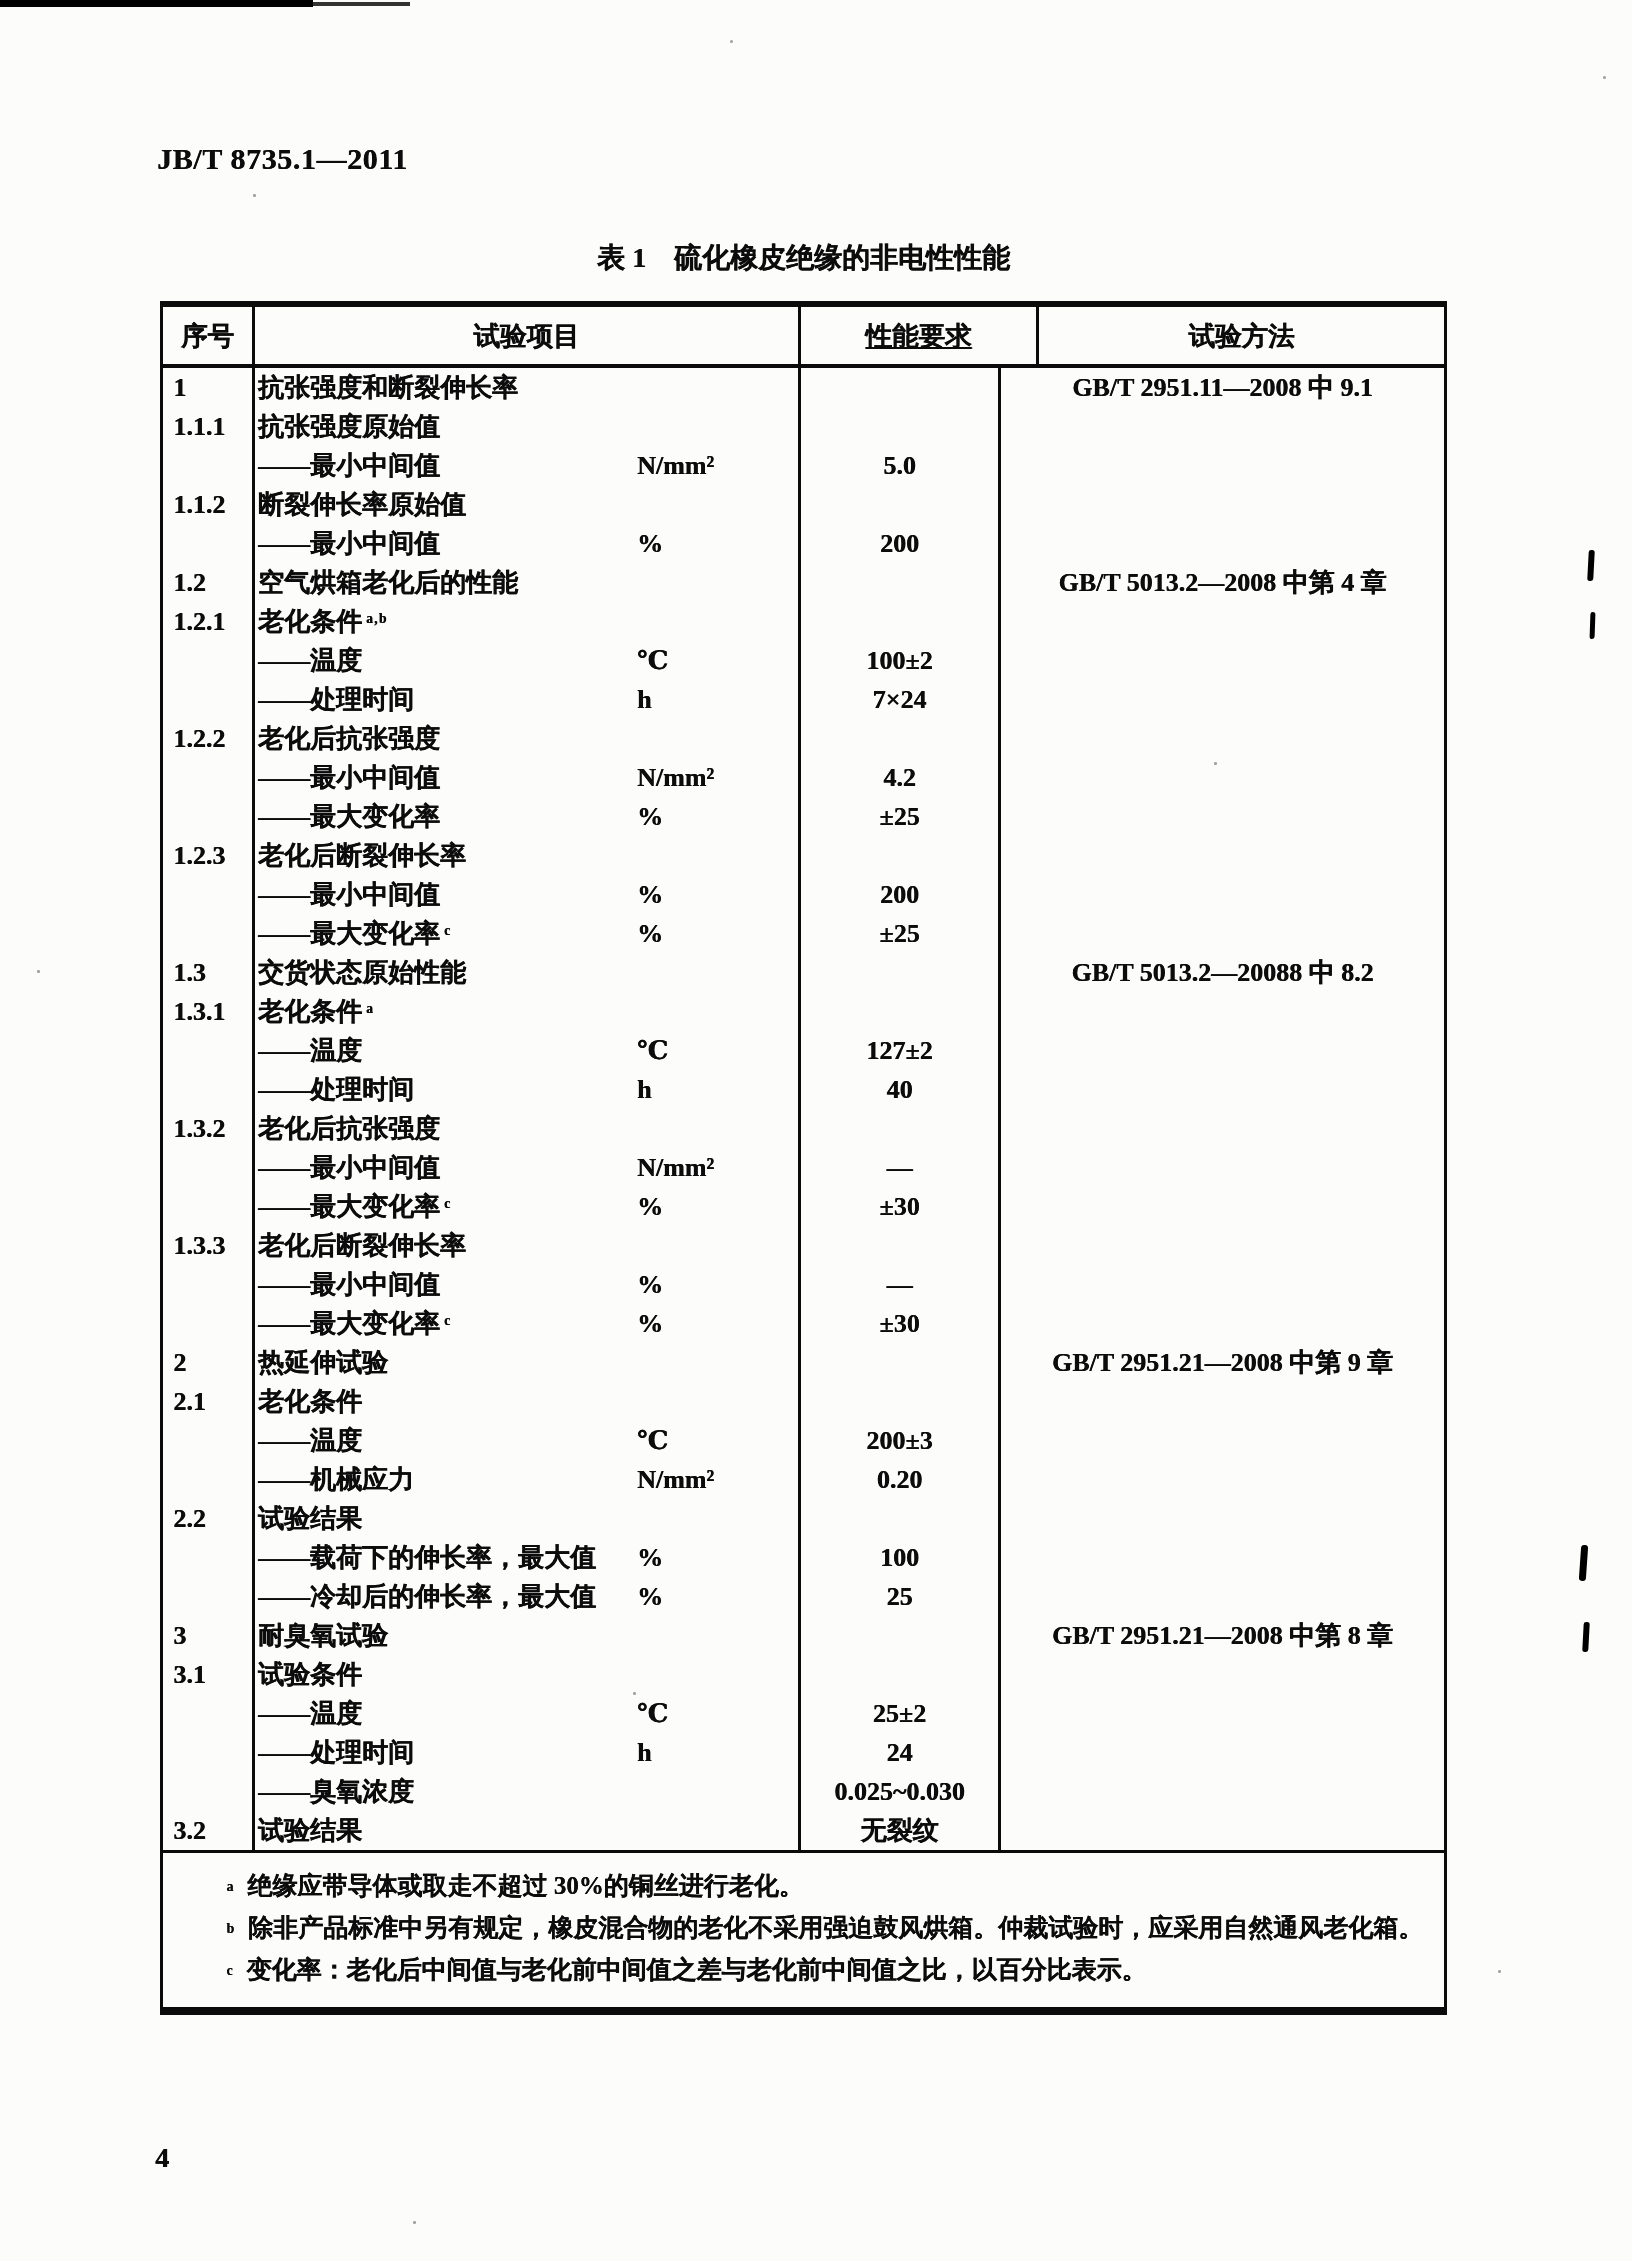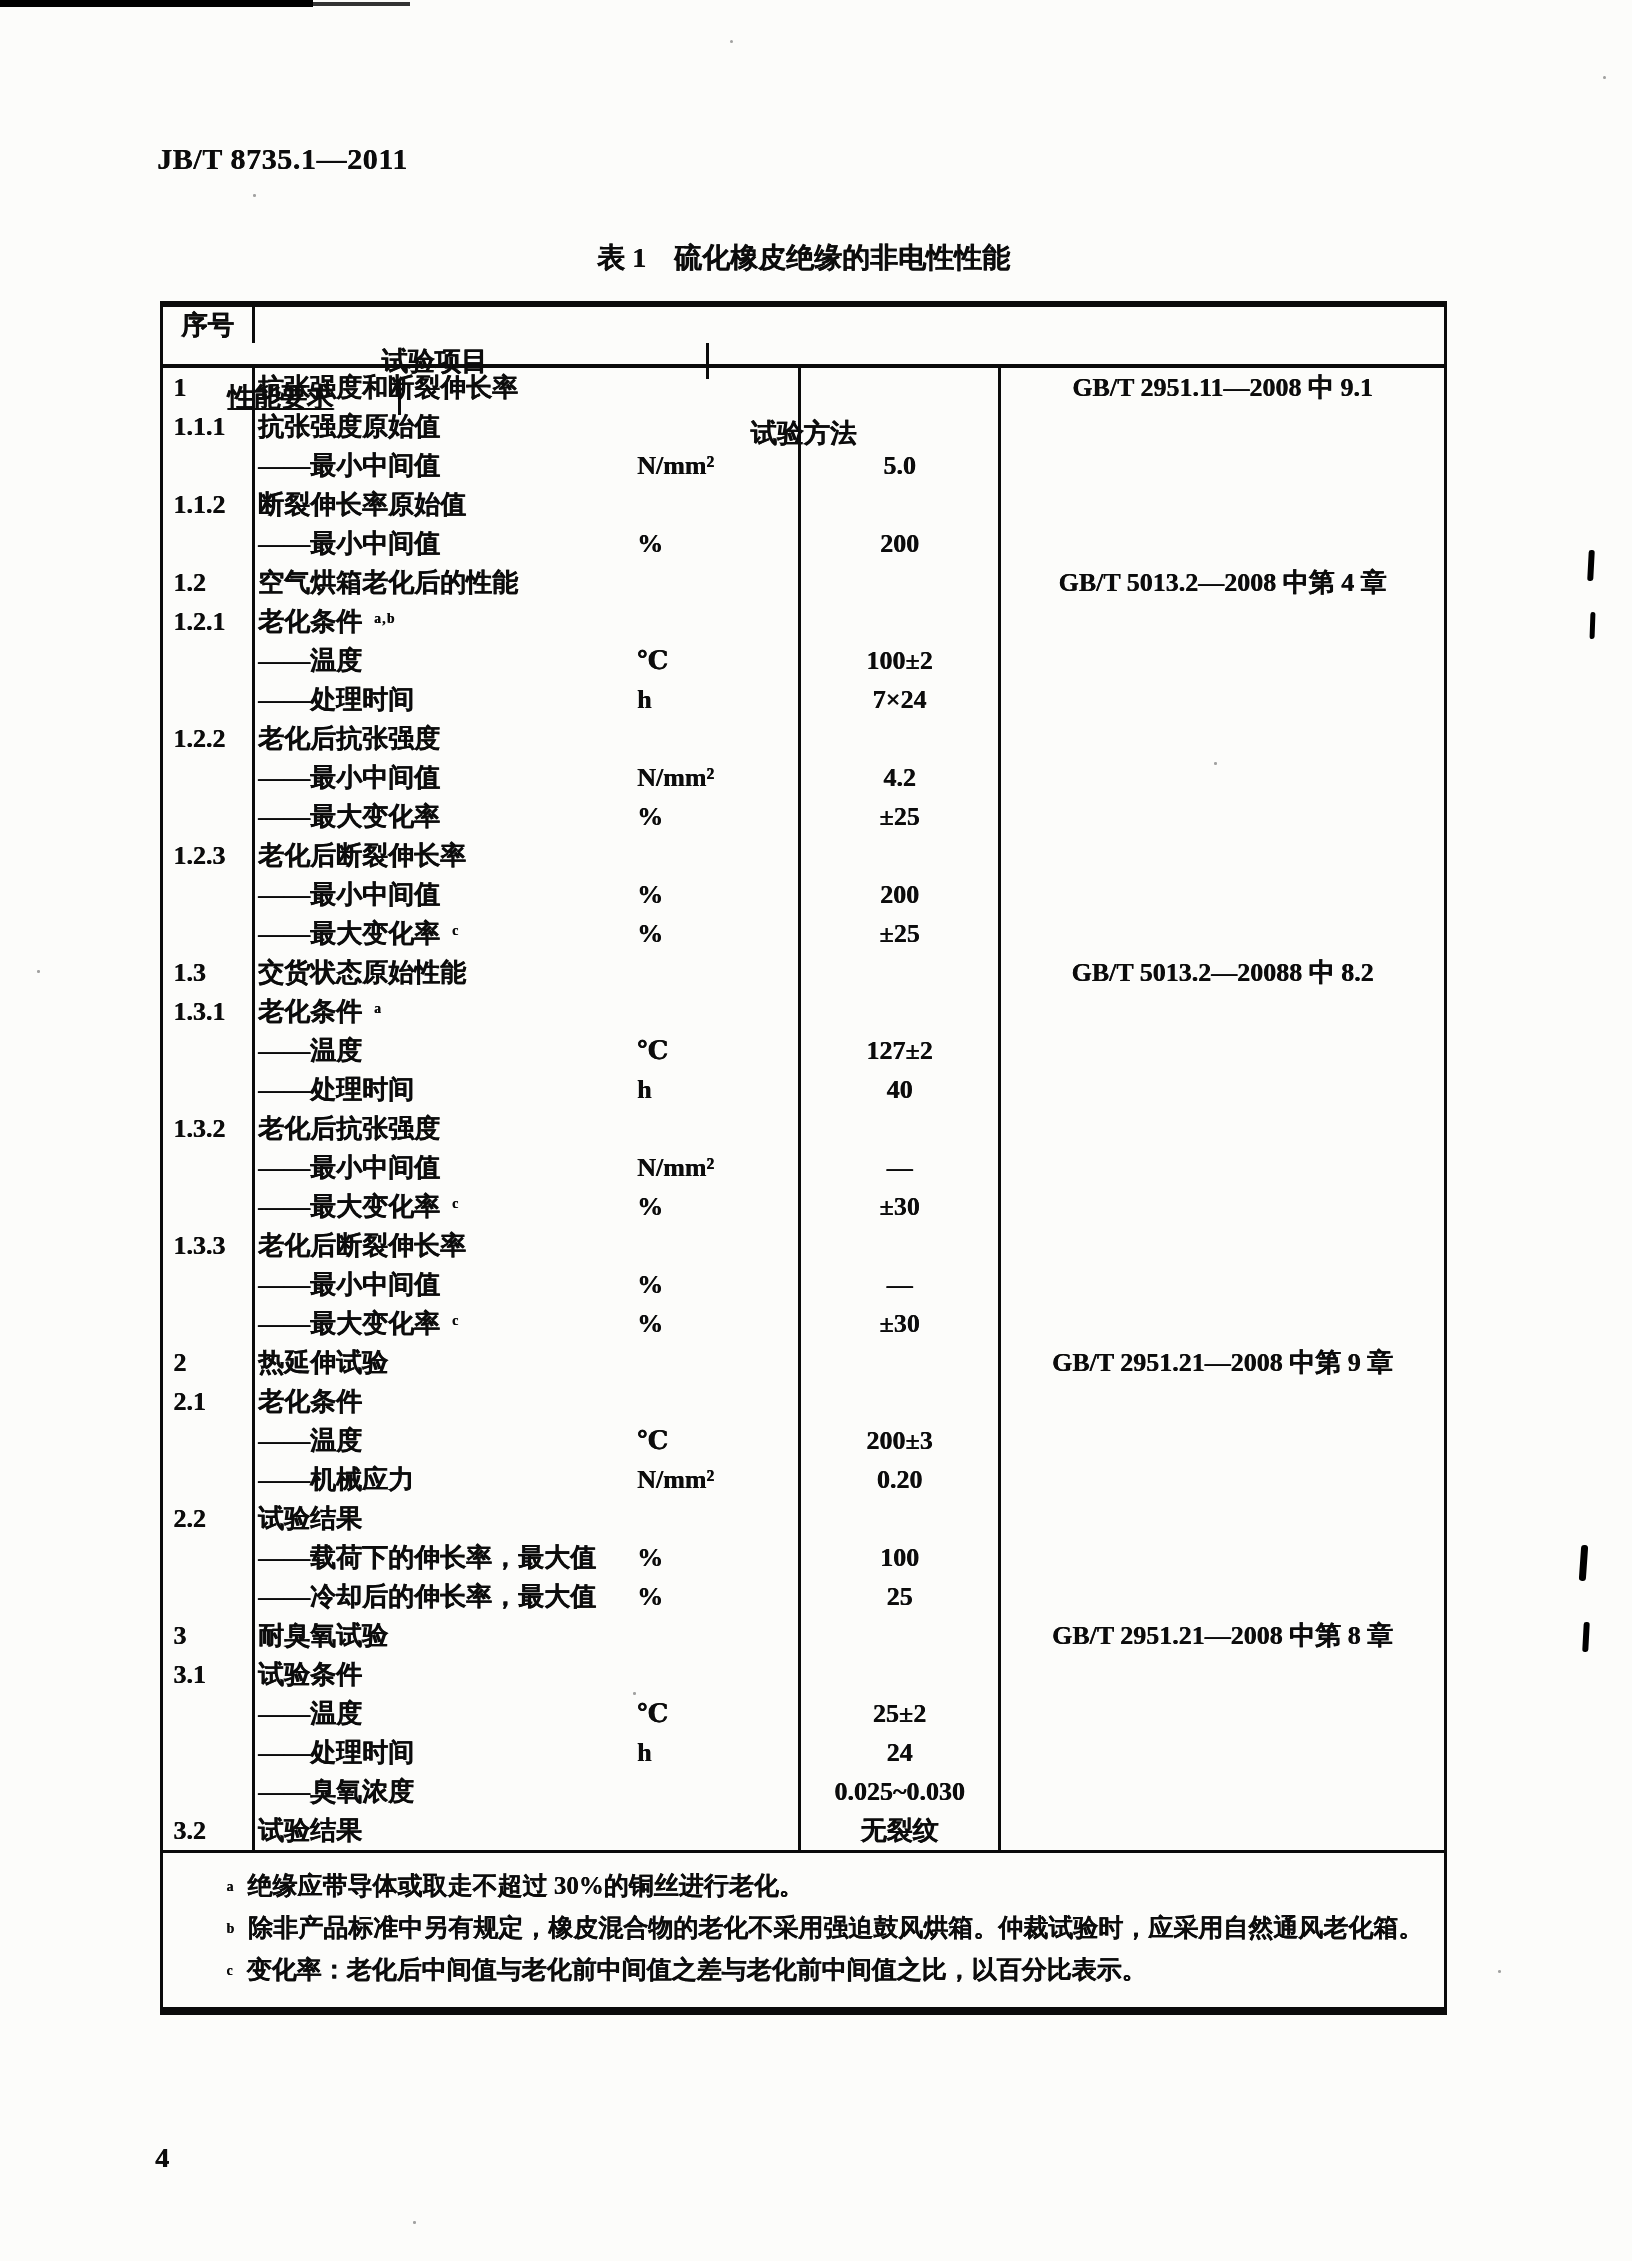--- a/index.html
+++ b/index.html
@@ -10,36 +10,36 @@
     color:#0c0c0c;font-weight:700;
   }
   .doc-number{position:absolute;left:157px;top:142px;font-size:30px;letter-spacing:0.6px;white-space:nowrap;text-shadow:0.4px 0 currentColor;}
   .table-title{position:absolute;left:160px;top:239px;width:1287px;text-align:center;font-size:28px;white-space:nowrap;text-shadow:0.4px 0 currentColor;}
   .page-number{position:absolute;left:155px;top:2142px;font-size:28px;text-shadow:0.4px 0 currentColor;}
 
   .tbl{
     position:absolute;left:160px;top:301px;width:1287px;box-sizing:border-box;
     border:3.9px solid #0b0b0b;border-top-width:6.5px;border-bottom-width:8.4px;
   }
-  .thead{display:flex;height:57px;border-bottom:4.5px solid #0b0b0b;font-size:26.5px;flex-direction:column;}
+  .thead{display:flex;height:57px;border-bottom:4.5px solid #0b0b0b;font-size:26.5px;}
   .th{display:flex;align-items:center;justify-content:center;box-sizing:border-box;white-space:nowrap;text-shadow:0.4px 0 currentColor;}
   .th1{width:92px;border-right:3.2px solid #0b0b0b;}
   .th2{width:546px;border-right:3.2px solid #0b0b0b;}
   .th3{width:238px;border-right:3.2px solid #0b0b0b;text-decoration:underline;}
   .th4{flex:1;}
 
   .tbody{font-size:26px;}
   .trow{display:flex;height:39px;align-items:stretch;}
   .c-no{width:92px;border-right:3.2px solid #0b0b0b;box-sizing:border-box;display:flex;align-items:center;padding-left:10.3px;white-space:nowrap;text-shadow:0.4px 0 currentColor;}
   .c-itemwrap{width:546px;border-right:3.2px solid #0b0b0b;box-sizing:border-box;display:flex;align-items:stretch;}
   .c-item{width:354px;box-sizing:border-box;padding-left:3px;display:flex;align-items:center;white-space:nowrap;text-shadow:0.4px 0 currentColor;}
   .c-unit{flex:1;display:flex;align-items:center;white-space:nowrap;text-shadow:0.4px 0 currentColor;margin-left:28px;}
   .c-req{width:200px;border-right:3.2px solid #0b0b0b;box-sizing:border-box;display:flex;align-items:center;justify-content:center;white-space:nowrap;text-shadow:0.4px 0 currentColor;}
   .c-method{flex:1;display:flex;align-items:center;justify-content:center;white-space:nowrap;text-shadow:0.4px 0 currentColor;}
-  .isup{font-size:0.52em;align-self:flex-start;margin-top:9px;margin-left:12px;letter-spacing:1.3px;}
+  .isup{font-size:0.52em;align-self:flex-start;margin-top:9px;margin-left:4px;letter-spacing:1.3px;}
 
   .tfoot{border-top:3.2px solid #0b0b0b;padding:11.6px 0 15.5px 0;font-size:25px;}
   .fnote{padding-left:39px;line-height:41px;white-space:nowrap;text-shadow:0.3px 0 currentColor;display:flex;align-items:flex-start;}
   .fnote .fmark{font-size:0.55em;margin:1.3px 14px 0 24.5px;}
 
   .art{position:absolute;background:#000;}
   .speck{position:absolute;background:#555;border-radius:50%;opacity:.55;}
 </style>
 </head>
 <body>

